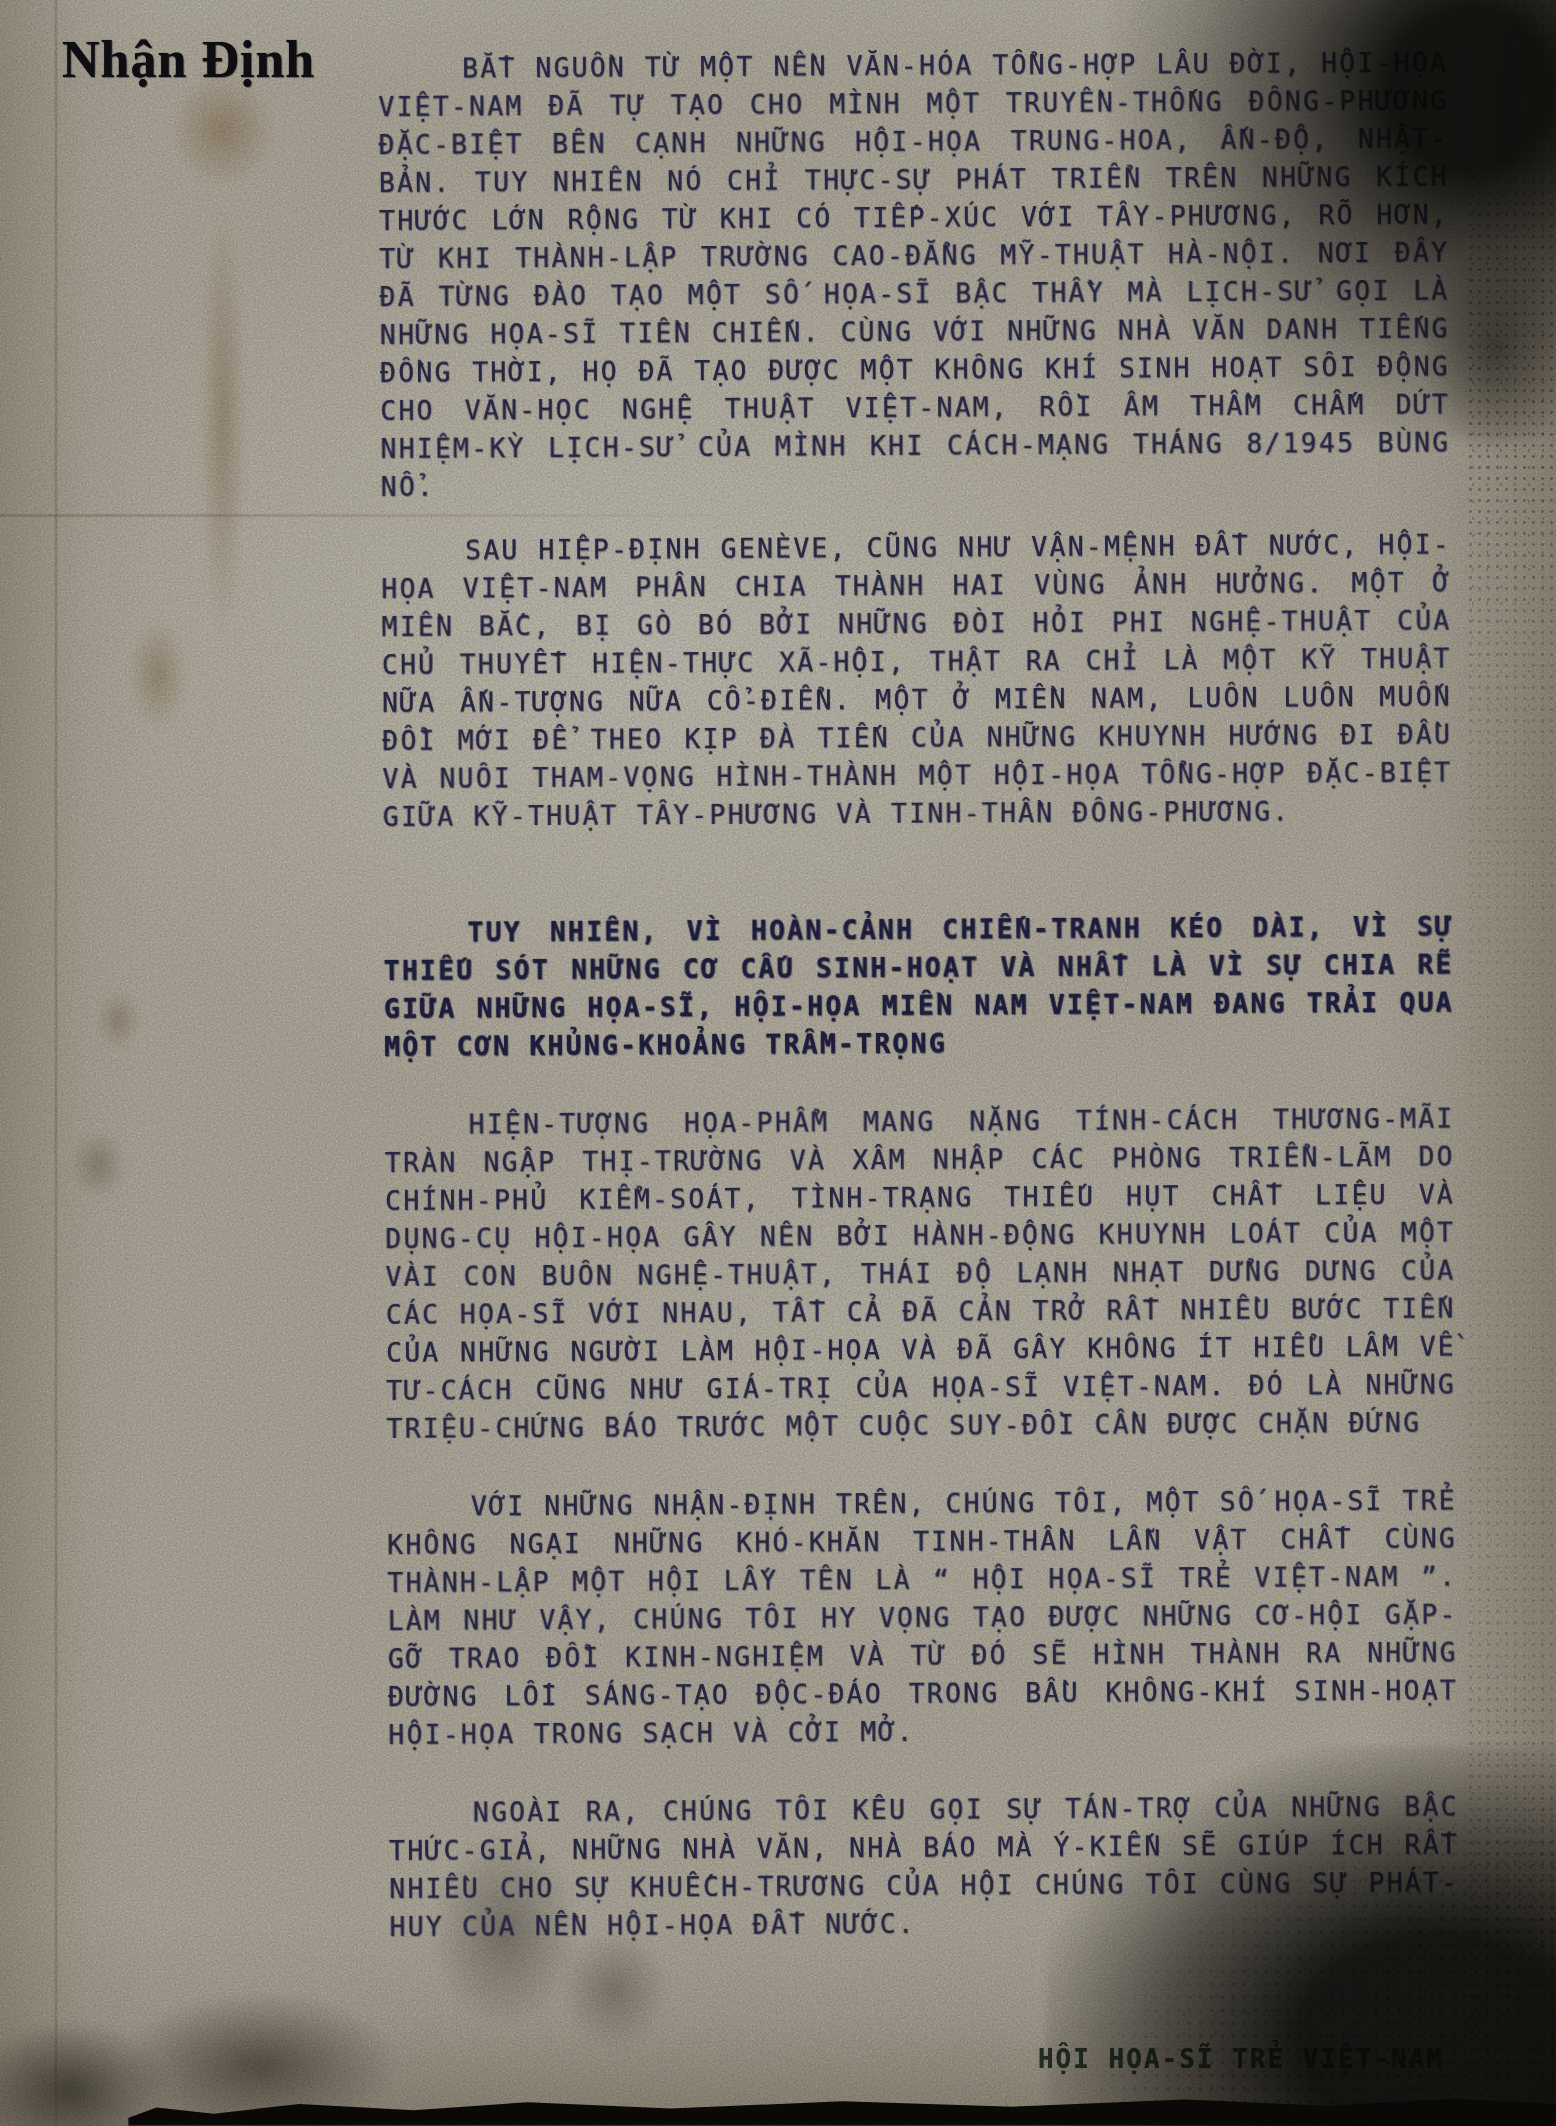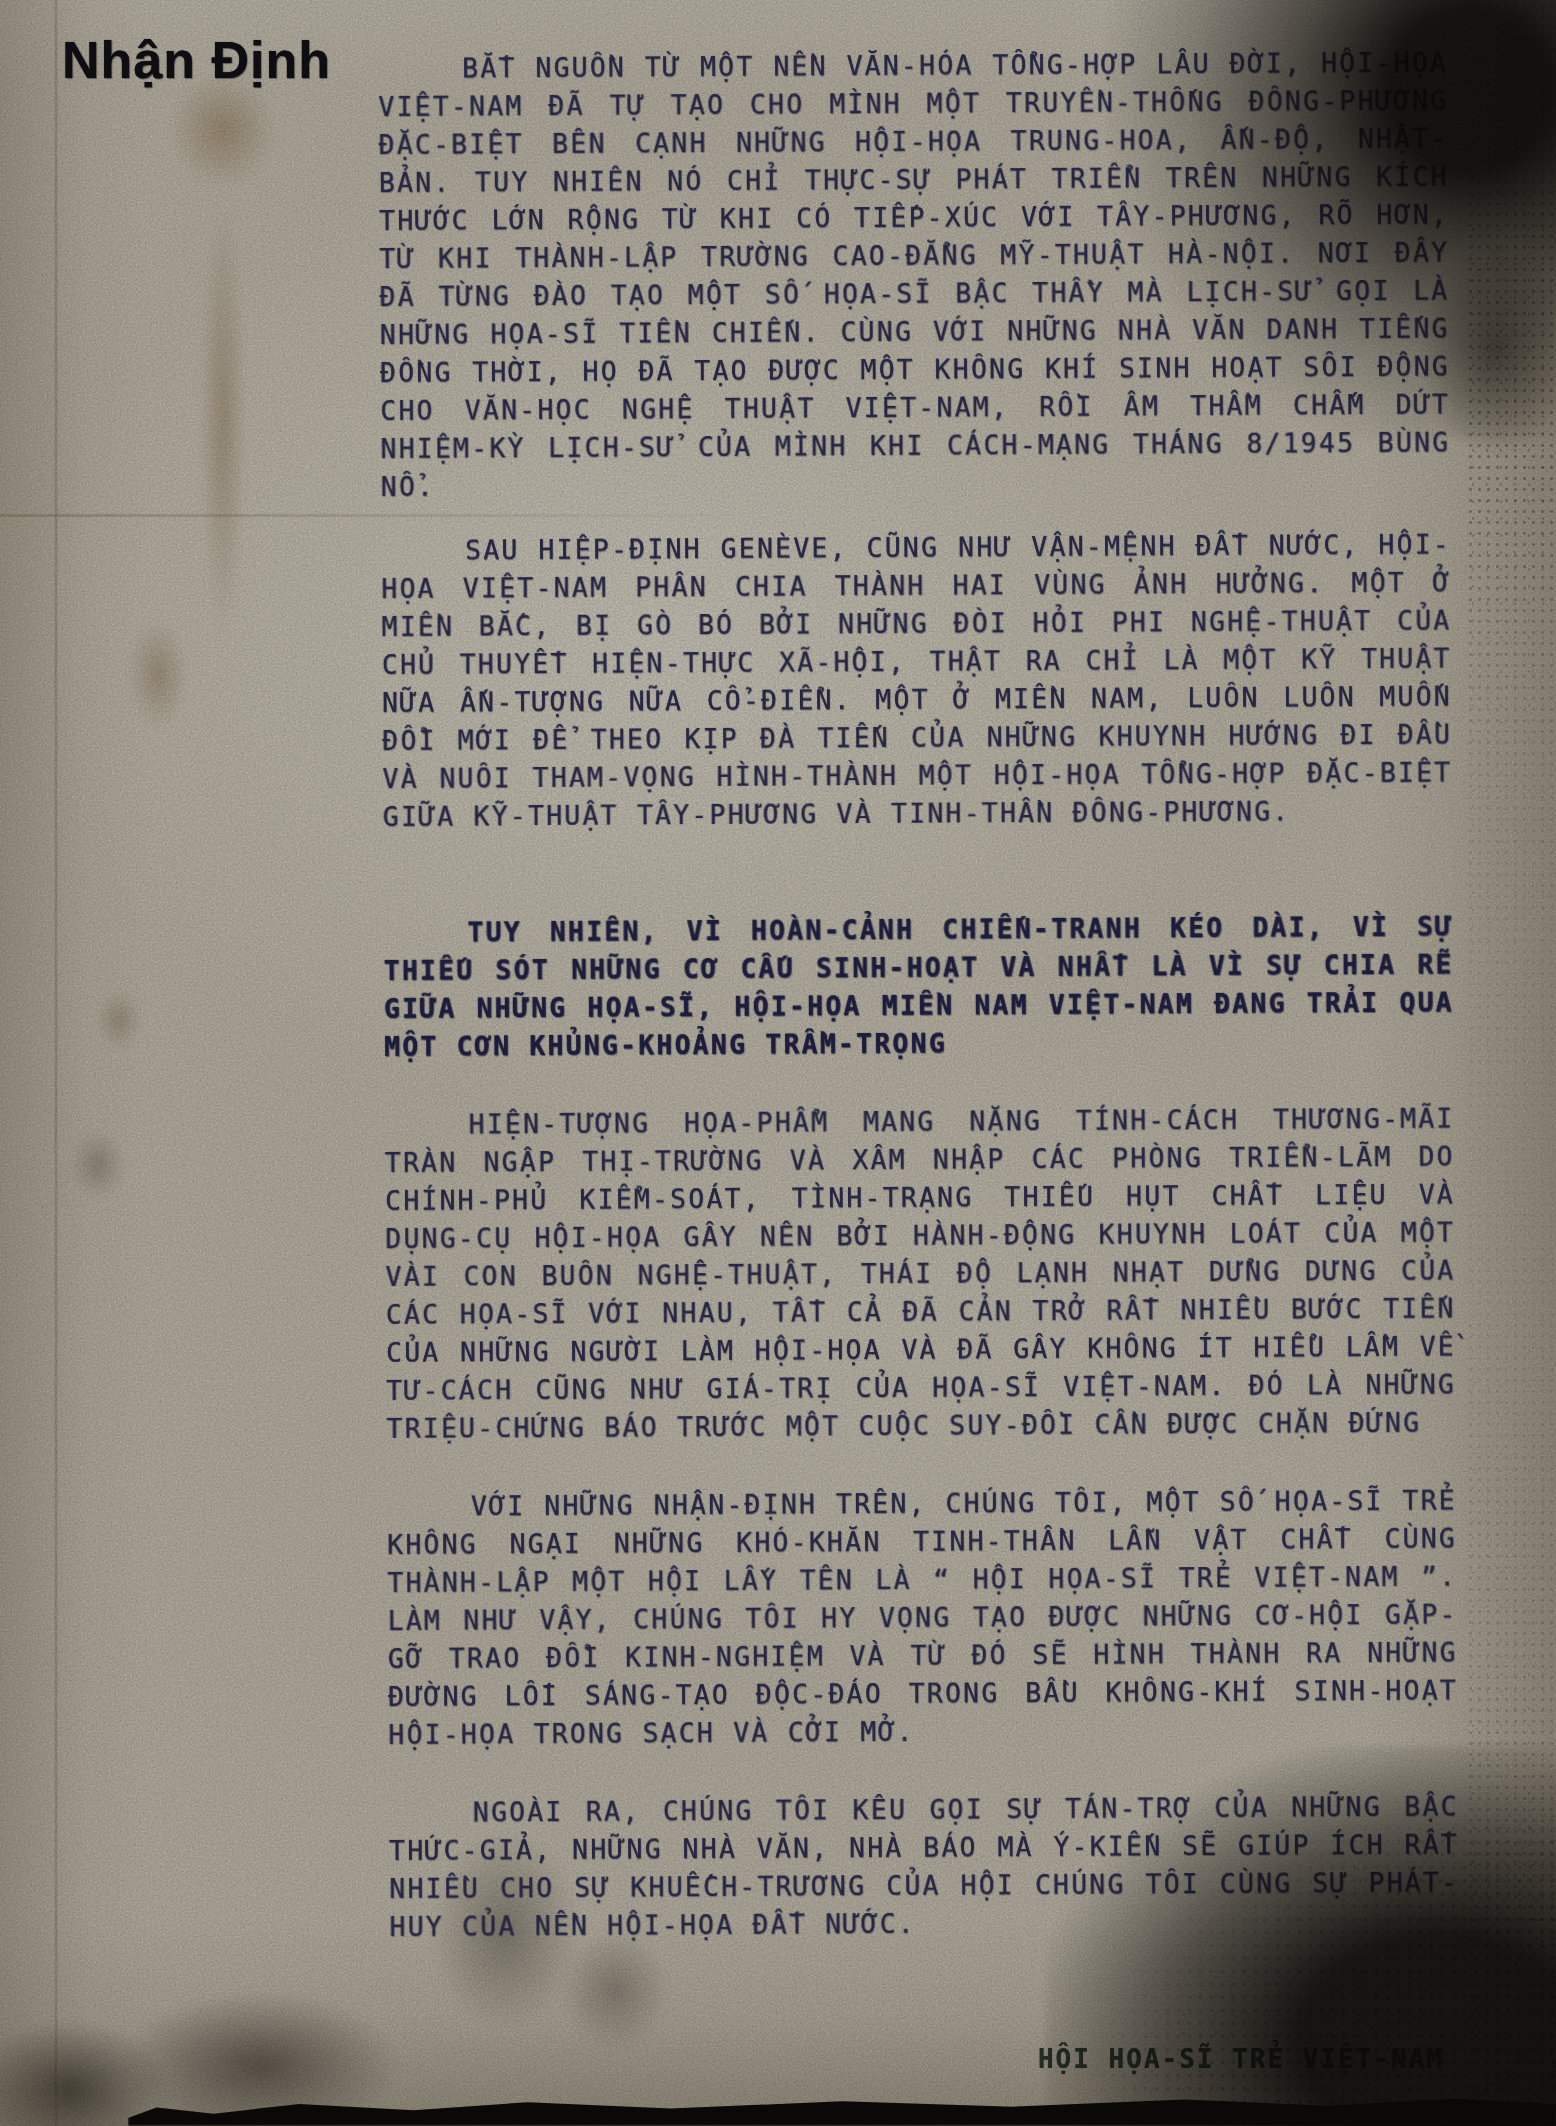--- a/index.html
+++ b/index.html
@@ -61,21 +61,21 @@
         radial-gradient(circle, rgba(14,12,9,0.45) 1.1px, transparent 1.7px);
       background-size:11px 13px, 16px 19px;
       -webkit-mask-image:radial-gradient(ellipse at 100% 100%, #000 35%, transparent 75%);
       mask-image:radial-gradient(ellipse at 100% 100%, #000 35%, transparent 75%);}
   .bar-bottom{left:128px;right:0;bottom:0;height:44px;background:#0a0908;filter:blur(1px);
       clip-path:polygon(0% 82%, 2% 58%, 6% 72%, 12% 50%, 20% 64%, 28% 46%, 38% 60%, 50% 44%, 62% 56%, 74% 40%, 84% 54%, 93% 38%, 100% 50%, 100% 100%, 0% 100%);}
   .noise{position:absolute;inset:0;mix-blend-mode:multiply;pointer-events:none;}
   
   .title{
     position:absolute;left:62px;top:30px;margin:0;
-    font-family:Liberation Sans, sans-serif;
+    font-family:Liberation Serif, serif;
     font-size:52px;font-weight:bold;letter-spacing:1px;
     color:#101016;
     text-shadow:0 0 1px rgba(16,16,22,.9), 1px 1px 1px rgba(16,16,22,.35);
   }
   .body-text{
     position:absolute;left:378px;top:50px;width:1070px;
     transform:rotate(-0.35deg);transform-origin:left top;
     filter:blur(0.25px);
     color:#2f2f52;
     font-size:26.5px;line-height:38px;letter-spacing:2.2px;

